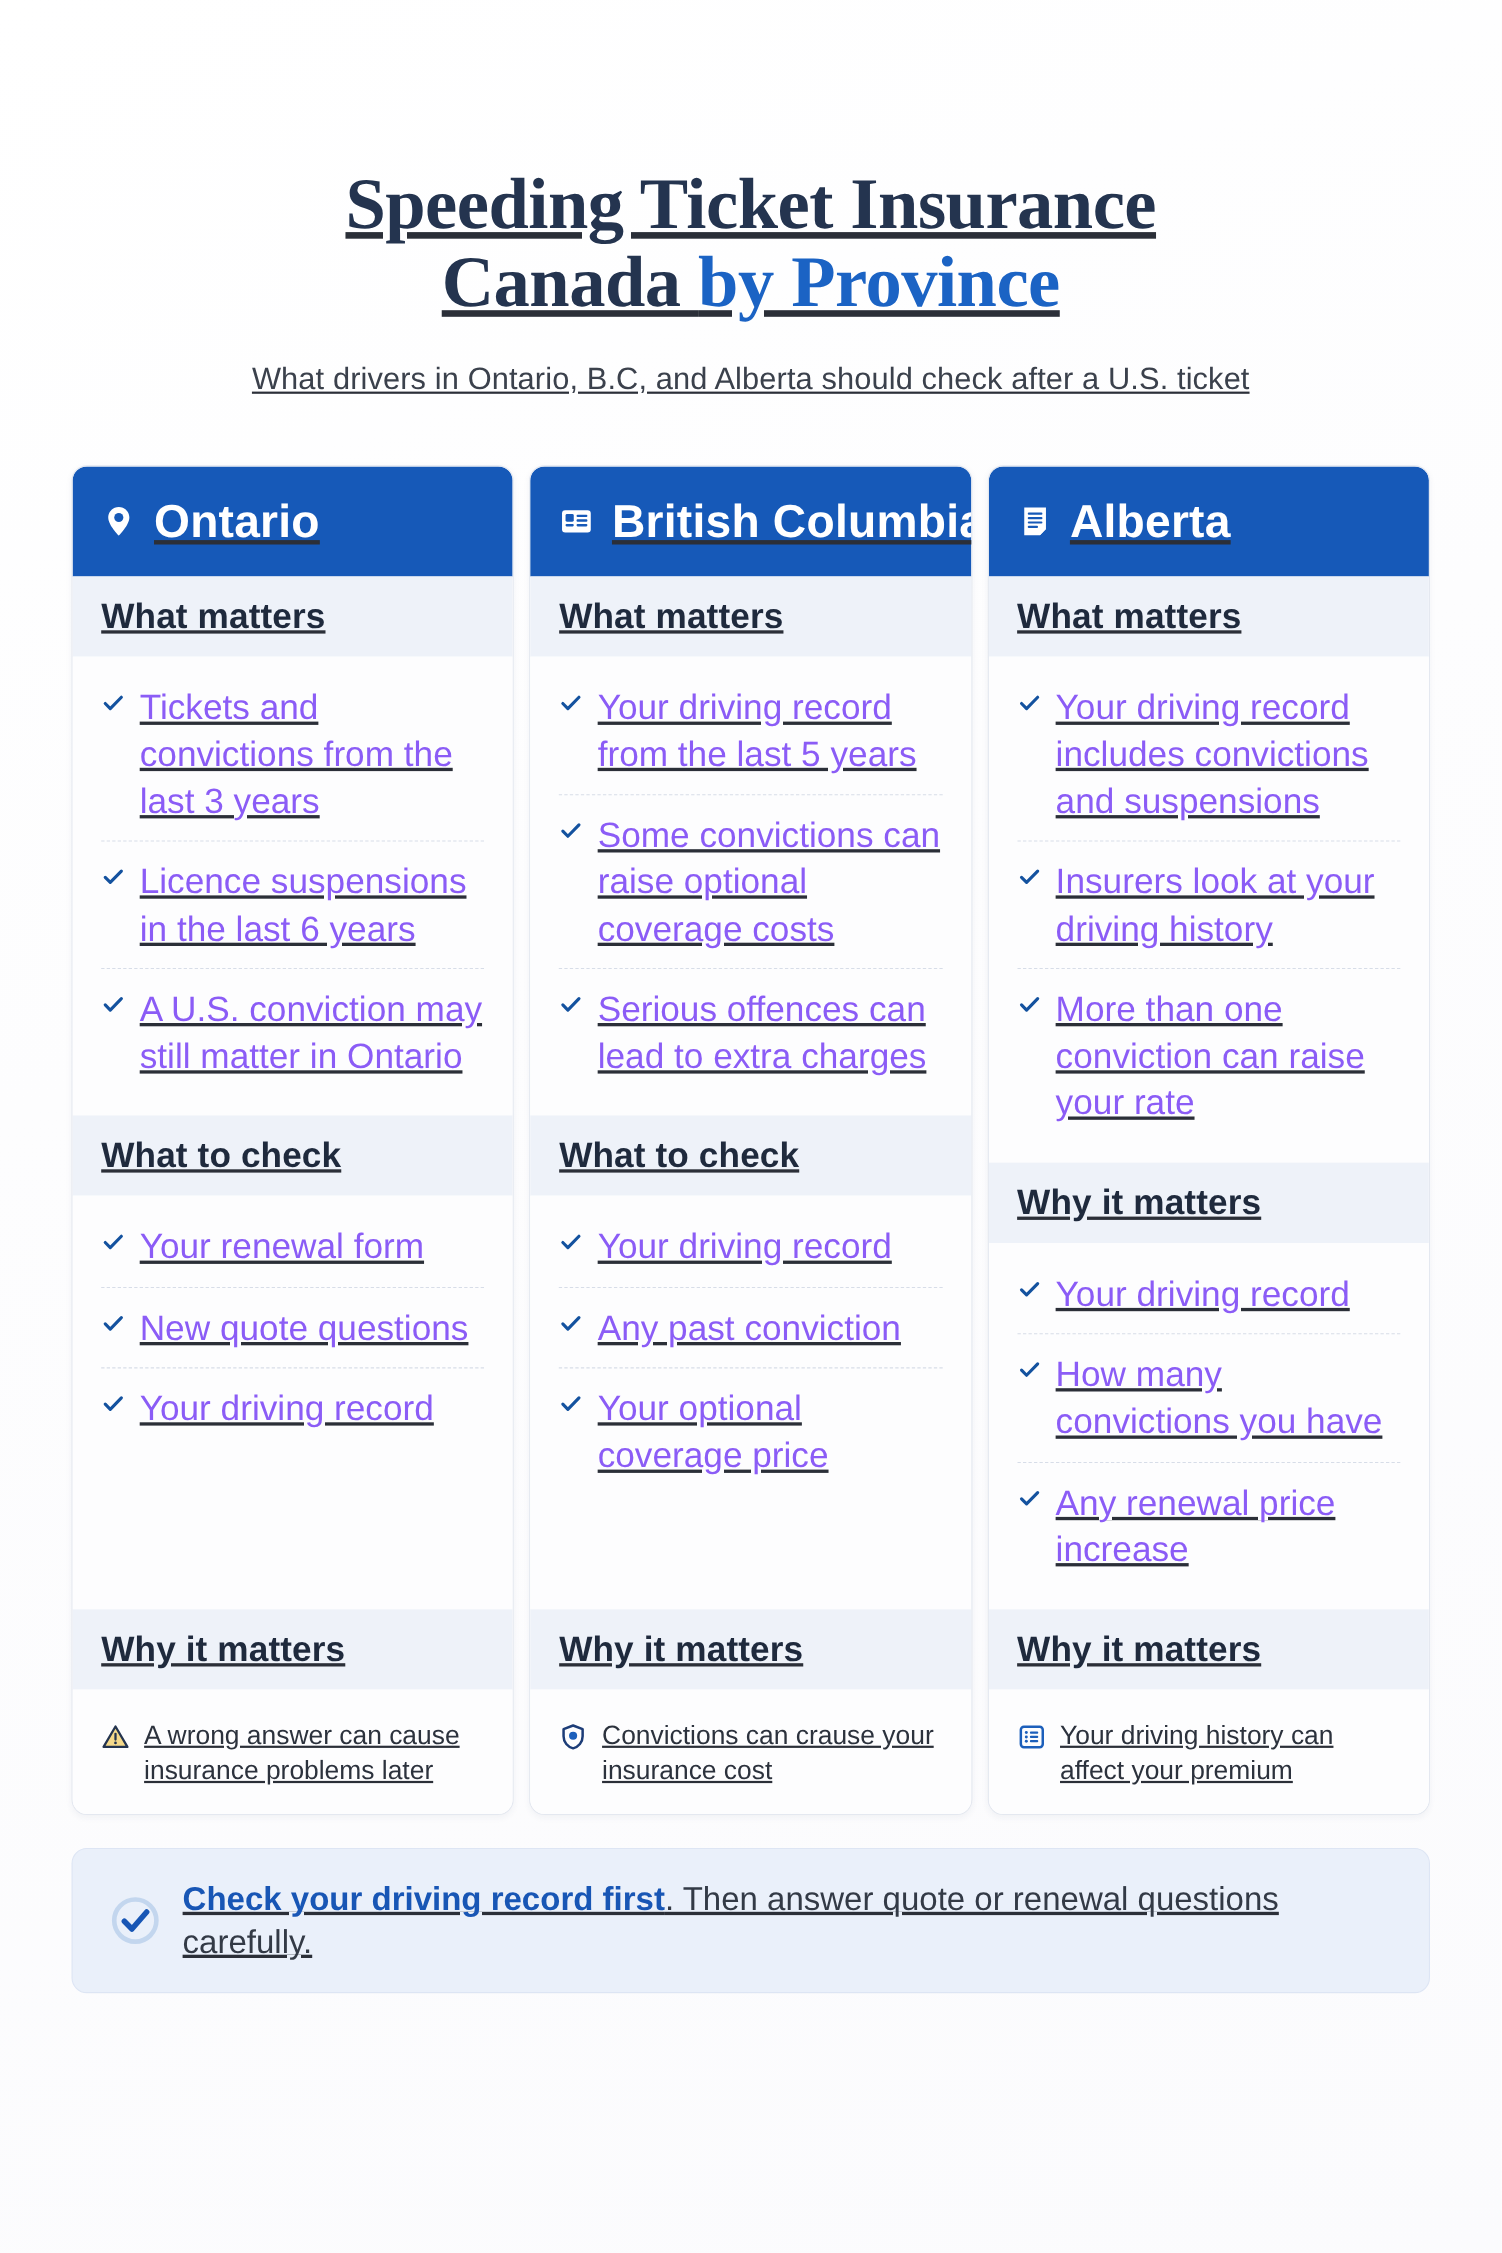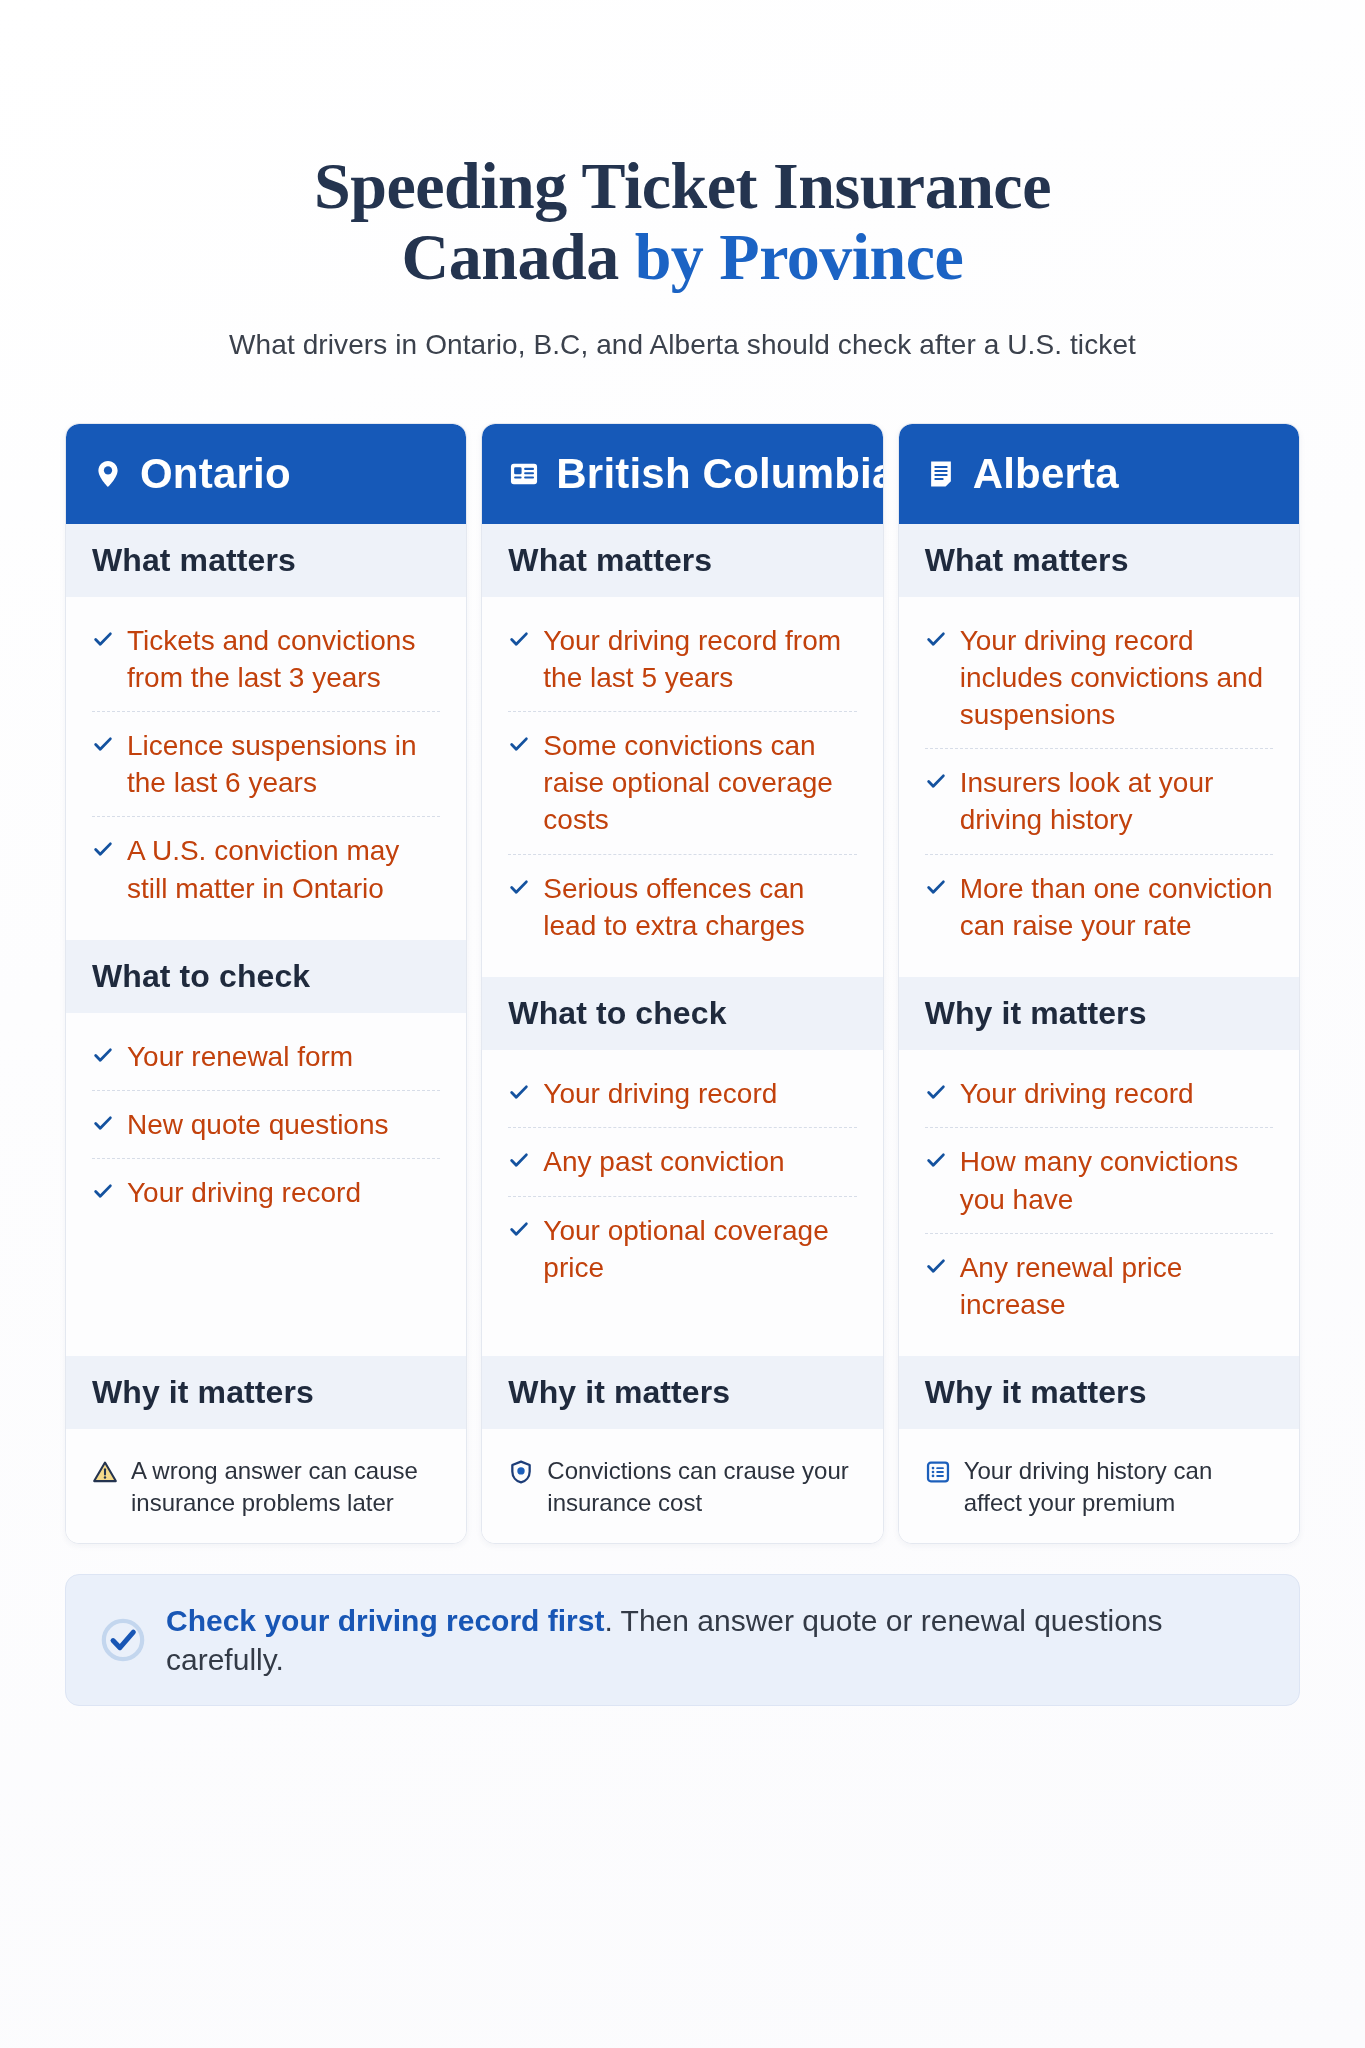--- a/index.html
+++ b/index.html
@@ -13,20 +13,21 @@
     font-family: "Liberation Sans", sans-serif;
     color: #2b2f38;
     overflow: hidden;
   }
   .page {
     position: relative;
     width: 1365px;
     height: 2048px;
     box-sizing: border-box;
     background: linear-gradient(160deg, #ffffff 0%, #fdfdfe 40%, #fbfbfd 100%);
+    text-decoration: underline;
   }
 
   
   .header {
     padding: 150px 80px 0 80px;
     text-align: center;
   }
   .title {
     font-family: "Liberation Serif", serif;
     font-weight: bold;
@@ -110,23 +111,23 @@
     border-bottom: 1px dashed #d7dde8;
   }
   .bullet:last-child { border-bottom: none; }
   .check {
     flex: 0 0 22px;
     width: 22px;
     height: 30px;
     margin-top: 2px;
   }
   .bullet-text {
-    font-size: 28px;
+    font-size: 32px;
     line-height: 1.33;
-    color: #c2410c;
+    color: #8b5cf6;
   }
 
   .note {
     display: flex;
     align-items: flex-start;
     gap: 13px;
     padding: 16px 0 6px 0;
   }
   .note-icon {
     flex: 0 0 26px;

